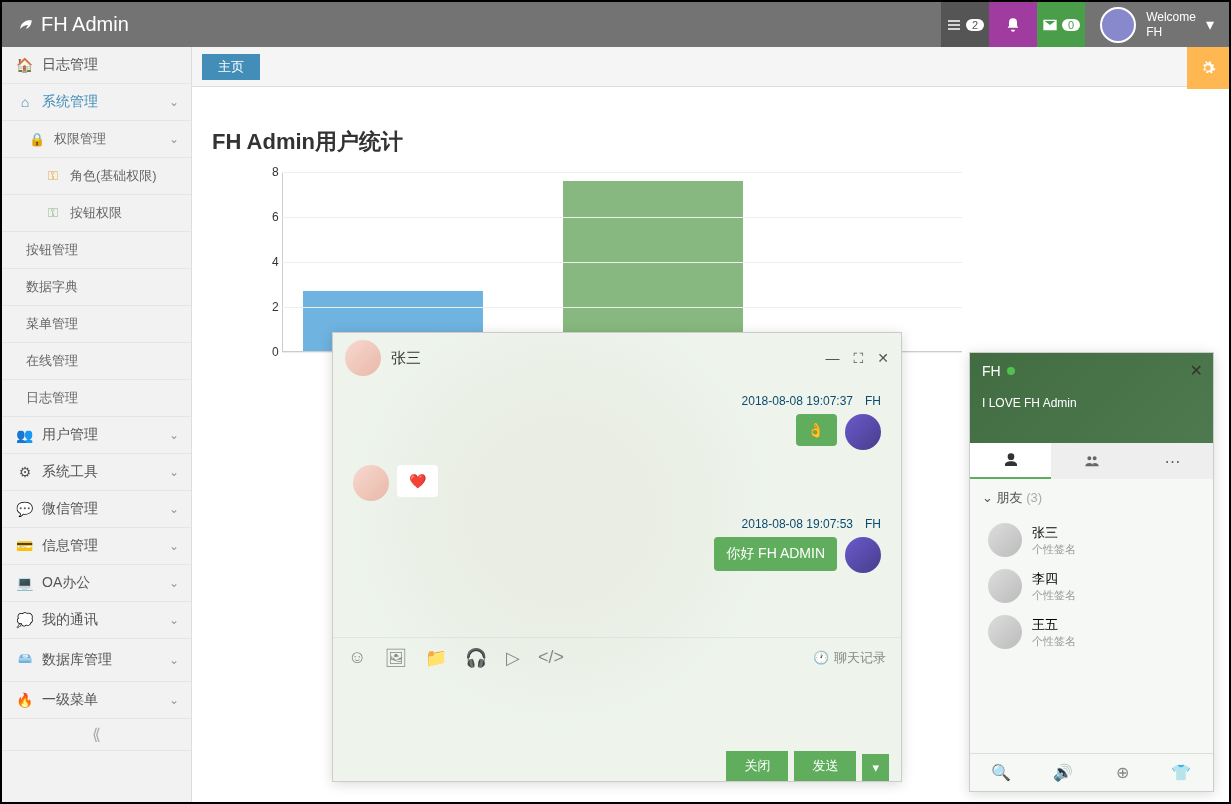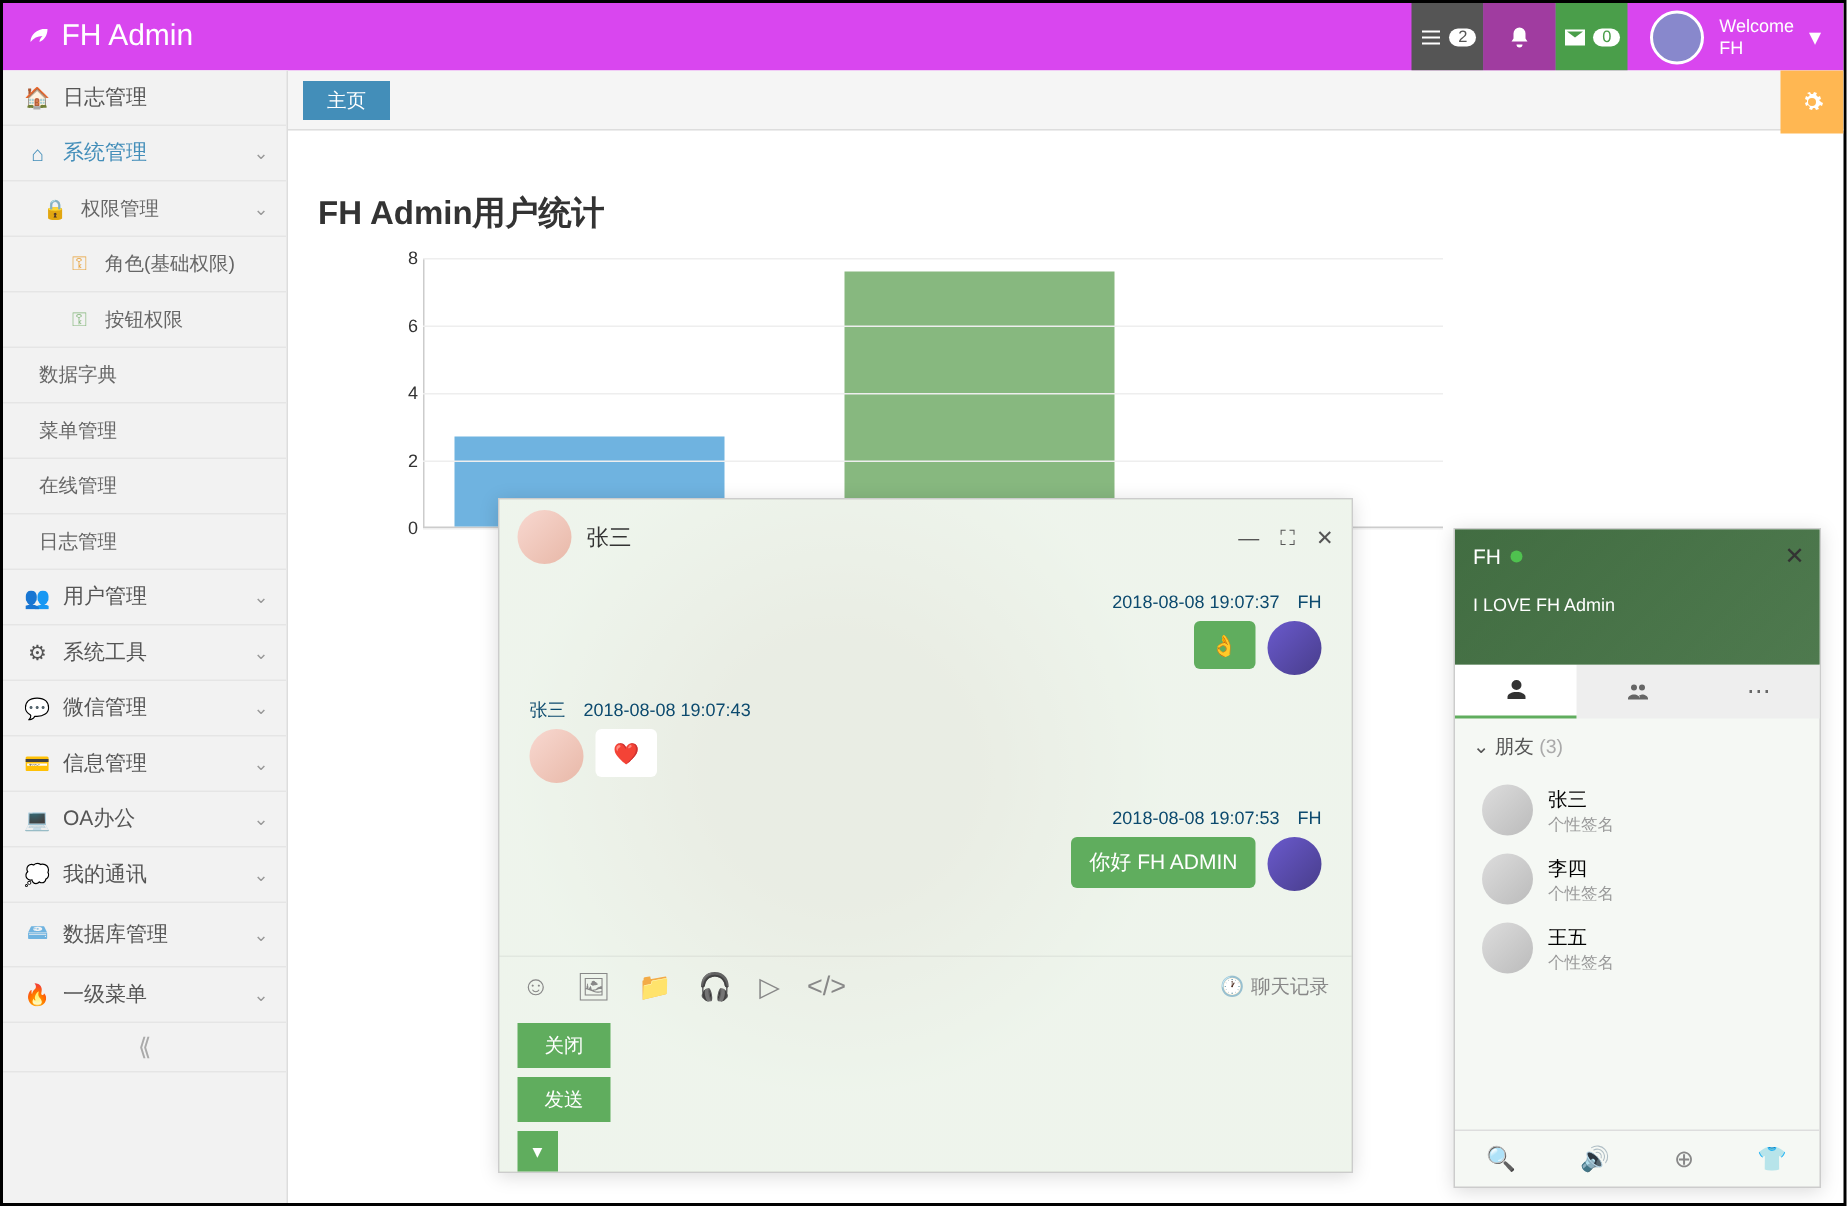--- a/index.html
+++ b/index.html
@@ -1,19 +1,19 @@
 <!DOCTYPE html>
 <html><head>
 <meta charset="utf-8">
 <style>
 * { margin: 0; padding: 0; box-sizing: border-box; font-family: "Helvetica Neue", Arial, "Microsoft YaHei", sans-serif; }
 body { background: #fff; width: 1231px; height: 804px; overflow: hidden; position: relative; border: 2px solid #000; }
 
 
-.header { height: 45px; background: #d946ef; display: flex; align-items: center; color: #fff; gap: 20px; }
+.header { height: 45px; background: #737373; display: flex; align-items: center; color: #fff; gap: 20px; }
 .brand { display: flex; align-items: center; padding: 0 15px; font-size: 20px; }
 .brand-icon { margin-right: 8px; }
 .header-right { margin-left: auto; display: flex; align-items: center; height: 100%; }
 .hbtn { height: 45px; min-width: 48px; display: flex; align-items: center; justify-content: center; position: relative; cursor: pointer; }
 .hbtn.gray { background: #555; }
 .hbtn.purple { background: #a03ca0; }
 .hbtn.green2 { background: #4a9e4a; }
 .badge { background: #fff; color: #555; border-radius: 10px; padding: 0 6px; font-size: 11px; margin-left: 4px; }
 .badge.g { color: #4a9e4a; }
 .user { display: flex; align-items: center; padding: 0 15px; gap: 10px; cursor: pointer; }
@@ -74,21 +74,21 @@
 .msg-row { display: flex; align-items: flex-start; gap: 8px; }
 .msg.right .msg-row { flex-direction: row-reverse; }
 .msg-avatar { width: 36px; height: 36px; border-radius: 50%; background: linear-gradient(135deg,#6a5acd,#483d8b); flex-shrink: 0; }
 .msg-avatar.a2 { background: linear-gradient(135deg,#f8d8d0,#e8b8a8); }
 .bubble { display: inline-block; padding: 8px 12px; border-radius: 4px; font-size: 14px; max-width: 300px; }
 .bubble.green { background: #60ad5e; color: #fff; }
 .bubble.white { background: #fff; color: #333; }
 .chat-tools { position: relative; height: 40px; display: flex; align-items: center; padding: 0 15px; gap: 18px; color: #888; font-size: 18px; border-top: 1px solid rgba(0,0,0,0.05); }
 .chat-tools .history { margin-left: auto; font-size: 13px; display: flex; align-items: center; gap: 4px; cursor: pointer; }
 .chat-input { position: relative; height: 60px; }
-.chat-footer { position: relative; height: 44px; display: flex; align-items: flex-start; justify-content: flex-end; padding: 0 12px; gap: 6px; flex-direction: column; }
+.chat-footer { position: relative; height: 44px; display: flex; align-items: flex-end; justify-content: flex-end; padding: 0 12px; gap: 6px; }
 .cbtn { background: #60ad5e; color: #fff; padding: 6px 18px; font-size: 13px; cursor: pointer; border: none; }
 .cbtn.dd { padding: 6px 10px; }
 
 
 .friends-panel { position: absolute; right: 15px; top: 350px; width: 245px; height: 440px; background: #f5f8f4; border: 1px solid #ccc; box-shadow: 0 2px 12px rgba(0,0,0,0.15); }
 .fp-header { height: 90px; background: linear-gradient(rgba(60,100,60,0.6),rgba(60,100,60,0.6)), linear-gradient(135deg,#4a7a4a,#6a9a6a); position: relative; padding: 10px 12px; color: #fff; }
 .fp-close { position: absolute; right: 10px; top: 8px; cursor: pointer; color: #333; font-size: 16px; }
 .fp-name { font-size: 14px; display: flex; align-items: center; gap: 6px; }
 .status-dot { width: 8px; height: 8px; border-radius: 50%; background: #4fc24f; display: inline-block; }
 .fp-sig { font-size: 12px; margin-top: 17px; }
@@ -194,20 +194,23 @@
     </div>
   <div class="nav-item sub2">
       <span class="icon">⚿</span>
       <span>角色(基础权限)</span>
     </div>
   <div class="nav-item sub2 alt">
       <span class="icon">⚿</span>
       <span>按钮权限</span>
     </div>
   <div class="nav-item sub">
+      <span>按钮管理</span>
+    </div>
+  <div class="nav-item sub">
       <span>数据字典</span>
     </div>
   <div class="nav-item sub">
       <span>菜单管理</span>
     </div>
   <div class="nav-item sub">
       <span>在线管理</span>
     </div>
   <div class="nav-item sub">
       <span>日志管理</span>
@@ -290,21 +293,20 @@
   </div>
   <div class="chat-messages" id="chat-messages">
       <div class="msg right">
         <div class="msg-meta">2018-08-08 19:07:37　FH</div>
     <div class="msg-row">
       <div class="msg-avatar "></div>
       <div class="bubble green">👌</div>
     </div>
       </div>
       <div class="msg left">
-        <div class="msg-meta">张三　2018-08-08 19:07:43</div>
     <div class="msg-row">
       <div class="msg-avatar a2"></div>
       <div class="bubble white">❤️</div>
     </div>
       </div>
       <div class="msg right">
         <div class="msg-meta">2018-08-08 19:07:53　FH</div>
     <div class="msg-row">
       <div class="msg-avatar "></div>
       <div class="bubble green">你好 FH ADMIN</div>

